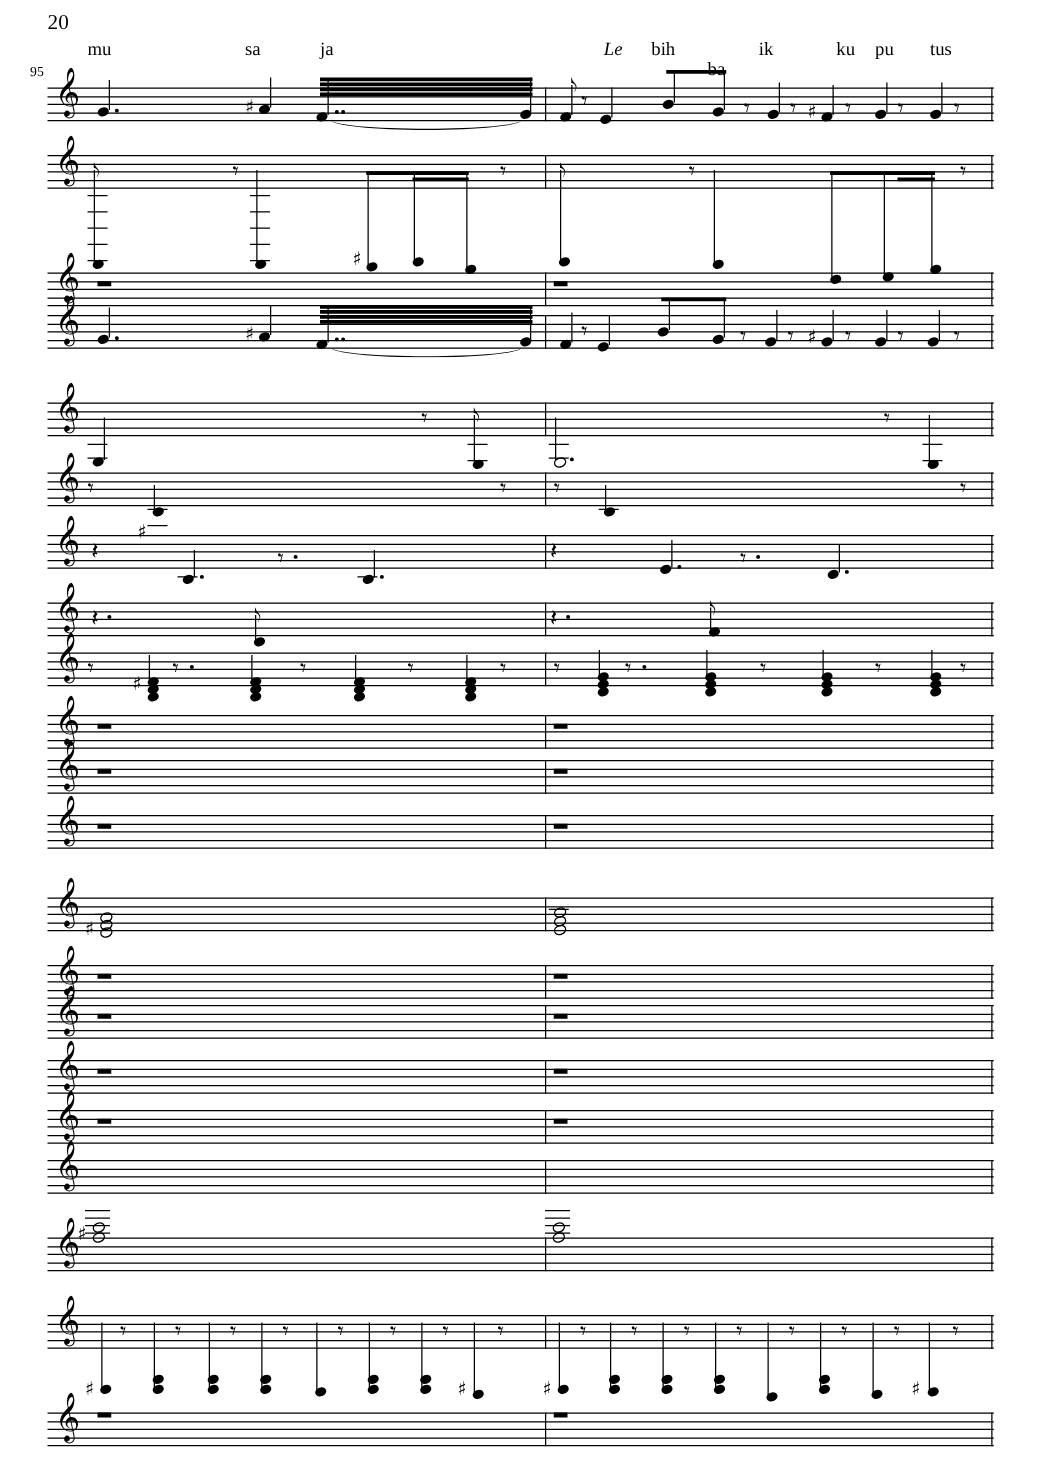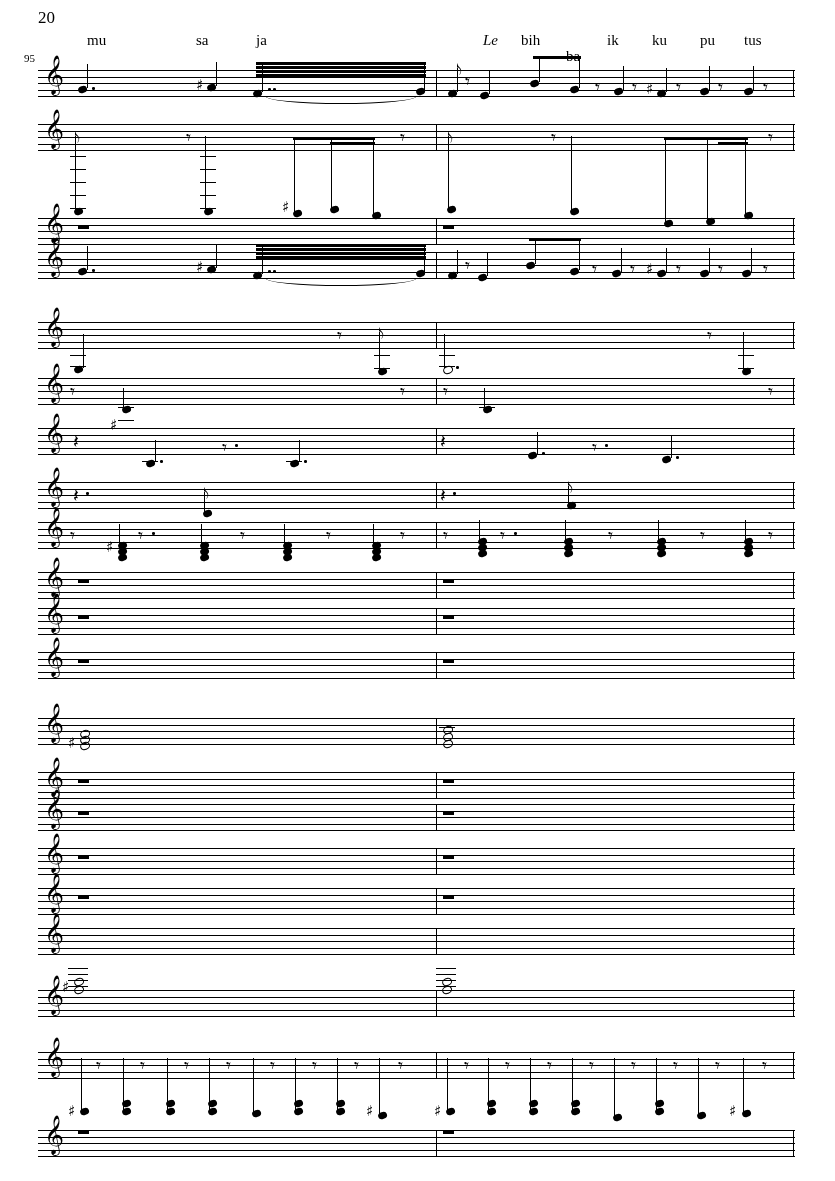--- a/index.html
+++ b/index.html
@@ -130,28 +130,28 @@
   }
 </style>
 </head>
 <body>
 
 <div id="sheet">
 
   <div class="page-number">20</div>
   <div class="measure-number">95</div>
 
-  <div class="lyric" style="left:70px;  top:32px;margin-left:17px;">mu</div>
+  <div class="lyric" style="left:70px;  top:32px;">mu</div>
   <div class="lyric" style="left:196px; top:32px;">sa</div>
   <div class="lyric" style="left:256px; top:32px;">ja</div>
   <div class="lyric" style="left:483px; top:32px;font-style:italic;">Le</div>
   <div class="lyric" style="left:521px; top:32px;">bih</div>
   <div class="lyric" style="left:566px; top:48px;font-family:Liberation Serif, serif;">ba</div>
   <div class="lyric" style="left:607px; top:32px;">ik</div>
-  <div class="lyric" style="left:652px; top:32px;">ku</div>
+  <div class="lyric" style="left:669px; top:32px;">ku</div>
   <div class="lyric" style="left:700px; top:32px;">pu</div>
   <div class="lyric" style="left:744px; top:32px;">tus</div>
 
   <div class="staff" style="left:38px; top:70px; width:757px; height:27px;">
     <div class="line" style="top:0px;"></div>
     <div class="line" style="top:6.5px;"></div>
     <div class="line" style="top:13px;"></div>
     <div class="line" style="top:19.5px;"></div>
     <div class="line" style="top:26px;"></div>
   </div>

